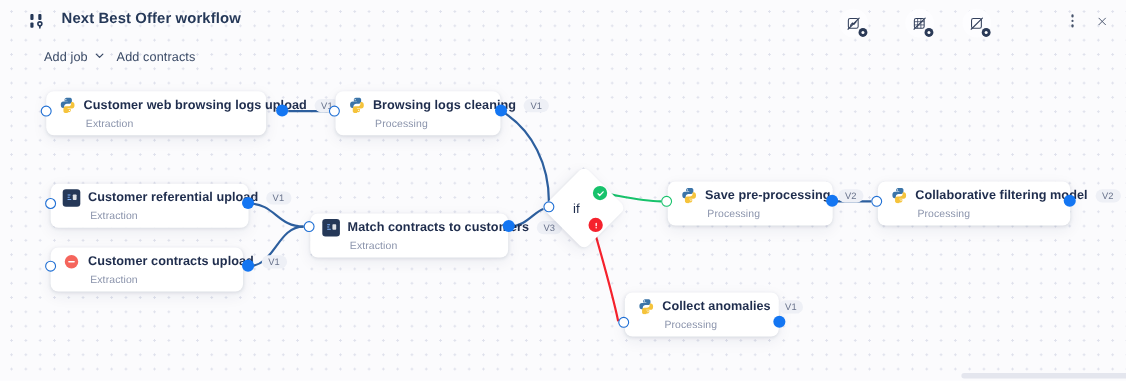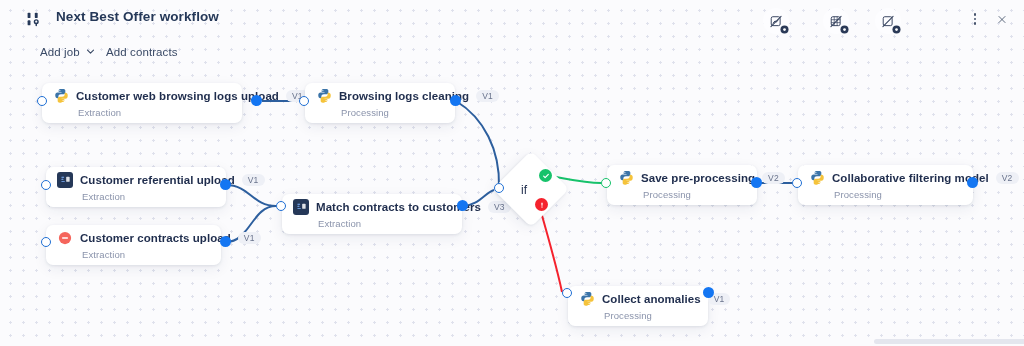--- a/index.html
+++ b/index.html
@@ -444,21 +444,21 @@
         </svg>
       </span>
       <span class="node-title">Collaborative filtering model</span>
       <span class="ver-badge">V2</span>
     </div>
     <div class="node-sub">Processing</div>
   </div>
   <span class="port in" style="left:792px; top:178px;"></span>
   <span class="port out" style="left:967px; top:177px;"></span>
 
-  <div class="node" style="left:568px; top:286px; width:140px; height:40px;">
+  <div class="node" style="left:568px; top:266px; width:140px; height:40px;">
     <div class="node-row">
       <span class="node-icon">
         <svg width="15" height="15" viewBox="0 0 24 24">
           <path d="M11.9 1.5c-2.6 0-4.4.7-4.4 2.6v2.2h4.6v.7H5.6C3.6 7 2 8.3 2 11.6s1.4 4.7 3.4 4.7h1.6v-2.6c0-2.2 1.9-3.6 4-3.6h3.9c1.8 0 3.2-1.4 3.2-3.1V4.1c0-1.7-1.5-2.6-3.3-2.6h-2.9zM9.4 3.3c.5 0 .9.4.9.9s-.4.9-.9.9-.9-.4-.9-.9.4-.9.9-.9z" fill="#3b74a8"></path>
           <path d="M12.1 22.5c2.6 0 4.4-.7 4.4-2.6v-2.2h-4.6v-.7h6.5c2 0 3.6-1.3 3.6-4.6s-1.4-4.7-3.4-4.7h-1.6v2.6c0 2.2-1.9 3.6-4 3.6h-3.9c-1.8 0-3.2 1.4-3.2 3.1v3.9c0 1.7 1.5 2.6 3.3 2.6h2.9zm2.5-1.8c-.5 0-.9-.4-.9-.9s.4-.9.9-.9.9.4.9.9-.4.9-.9.9z" fill="#f5c33b"></path>
         </svg>
       </span>
       <span class="node-title">Collect anomalies</span>
       <span class="ver-badge">V1</span>
     </div>

